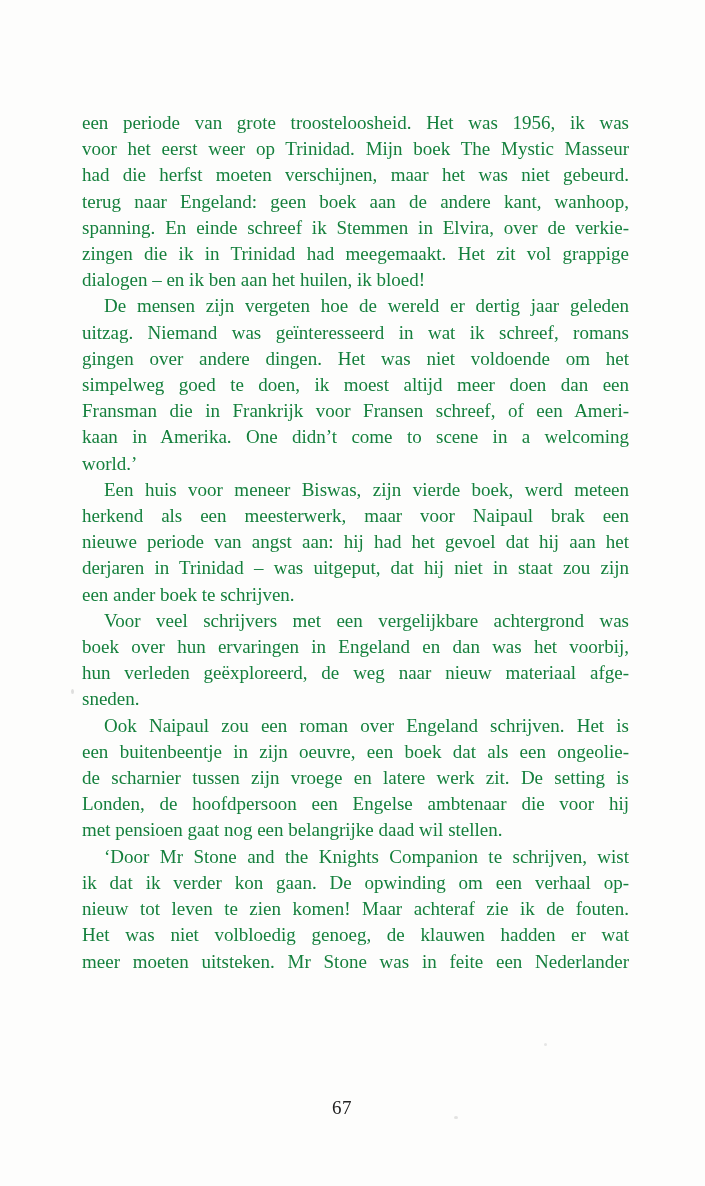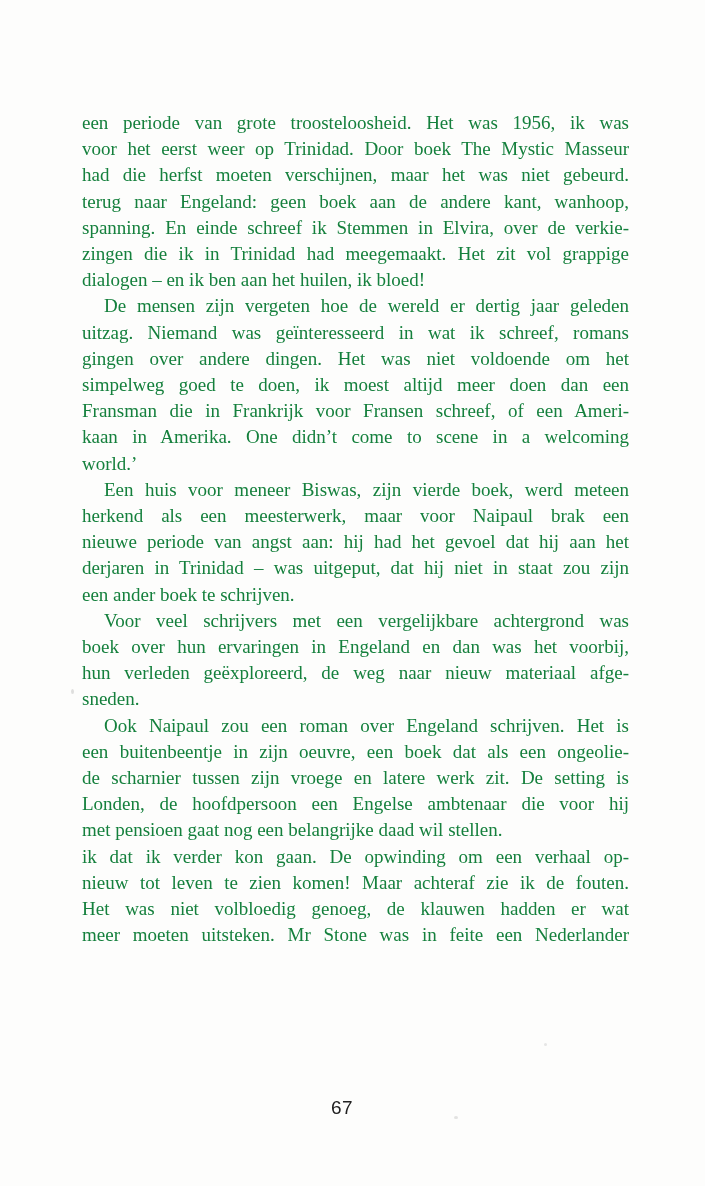--- a/index.html
+++ b/index.html
@@ -36,41 +36,41 @@
     text-indent: 22px;
   }
   .it {
   }
   .page-number {
     position: absolute;
     top: 1097px;
     left: 0;
     width: 684px;
     text-align: center;
-    font-family: Liberation Sans, sans-serif;
+    font-family: Liberation Serif, serif;
     font-size: 19px;
     color: #212121;
     letter-spacing: 0.5px;
   }
   .speck {
     position: absolute;
     background: #b9b9b9;
     border-radius: 50%;
   }
   .speck.s1 { left: 71px; top: 689px; width: 3px; height: 5px; opacity: 0.45; }
   .speck.s2 { left: 454px; top: 1116px; width: 4px; height: 3px; opacity: 0.4; }
   .speck.s3 { left: 544px; top: 1043px; width: 3px; height: 3px; opacity: 0.35; }
 </style>
 </head>
 <body>
 
 <div class="page">
   <div class="text-block" id="text-block">
       <div class="line"><span class="">een periode van grote troosteloosheid. Het was 1956, ik was</span></div>
-      <div class="line"><span class="">voor het eerst weer op Trinidad. Door boek </span><span class="it">The Mystic Masseur</span></div>
+      <div class="line"><span class="">voor het eerst weer op Trinidad. Mijn boek </span><span class="it">The Mystic Masseur</span></div>
       <div class="line"><span class="">had die herfst moeten verschijnen, maar het was niet gebeurd.</span></div>
       <div class="line"><span class="">terug naar Engeland: geen boek aan de andere kant, wanhoop,</span></div>
       <div class="line"><span class="">spanning. En einde schreef ik </span><span class="it">Stemmen in Elvira,</span><span class=""> over de verkie-</span></div>
       <div class="line"><span class="">zingen die ik in Trinidad had meegemaakt. Het zit vol grappige</span></div>
       <div class="line last"><span class="">dialogen – en ik ben aan het huilen, ik bloed!</span></div>
       <div class="line indent"><span class="">De mensen zijn vergeten hoe de wereld er dertig jaar geleden</span></div>
       <div class="line"><span class="">uitzag. Niemand was geïnteresseerd in wat ik schreef, romans</span></div>
       <div class="line"><span class="">gingen over andere dingen. Het was niet voldoende om het</span></div>
       <div class="line"><span class="">simpelweg goed te doen, ik moest altijd meer doen dan een</span></div>
       <div class="line"><span class="">Fransman die in Frankrijk voor Fransen schreef, of een Ameri-</span></div>
@@ -83,20 +83,21 @@
       <div class="line last"><span class="">een ander boek te schrijven.</span></div>
       <div class="line indent"><span class="">Voor veel schrijvers met een vergelijkbare achtergrond was</span></div>
       <div class="line"><span class="">boek over hun ervaringen in Engeland en dan was het voorbij,</span></div>
       <div class="line"><span class="">hun verleden geëxploreerd, de weg naar nieuw materiaal afge-</span></div>
       <div class="line last"><span class="">sneden.</span></div>
       <div class="line indent"><span class="">Ook Naipaul zou een roman over Engeland schrijven. Het is</span></div>
       <div class="line"><span class="">een buitenbeentje in zijn oeuvre, een boek dat als een ongeolie-</span></div>
       <div class="line"><span class="">de scharnier tussen zijn vroege en latere werk zit. De setting is</span></div>
       <div class="line"><span class="">Londen, de hoofdpersoon een Engelse ambtenaar die voor hij</span></div>
       <div class="line last"><span class="">met pensioen gaat nog een belangrijke daad wil stellen.</span></div>
+      <div class="line indent"><span class="">‘Door </span><span class="it">Mr Stone and the Knights Companion</span><span class=""> te schrijven, wist</span></div>
       <div class="line"><span class="">ik dat ik verder kon gaan. De opwinding om een verhaal op-</span></div>
       <div class="line"><span class="">nieuw tot leven te zien komen! Maar achteraf zie ik de fouten.</span></div>
       <div class="line"><span class="">Het was niet volbloedig genoeg, de klauwen hadden er wat</span></div>
       <div class="line"><span class="">meer moeten uitsteken. Mr Stone was in feite een Nederlander</span></div>
     </div>
   <div class="page-number">67</div>
   <div class="speck s1"></div>
   <div class="speck s2"></div>
   <div class="speck s3"></div>
 </div>

